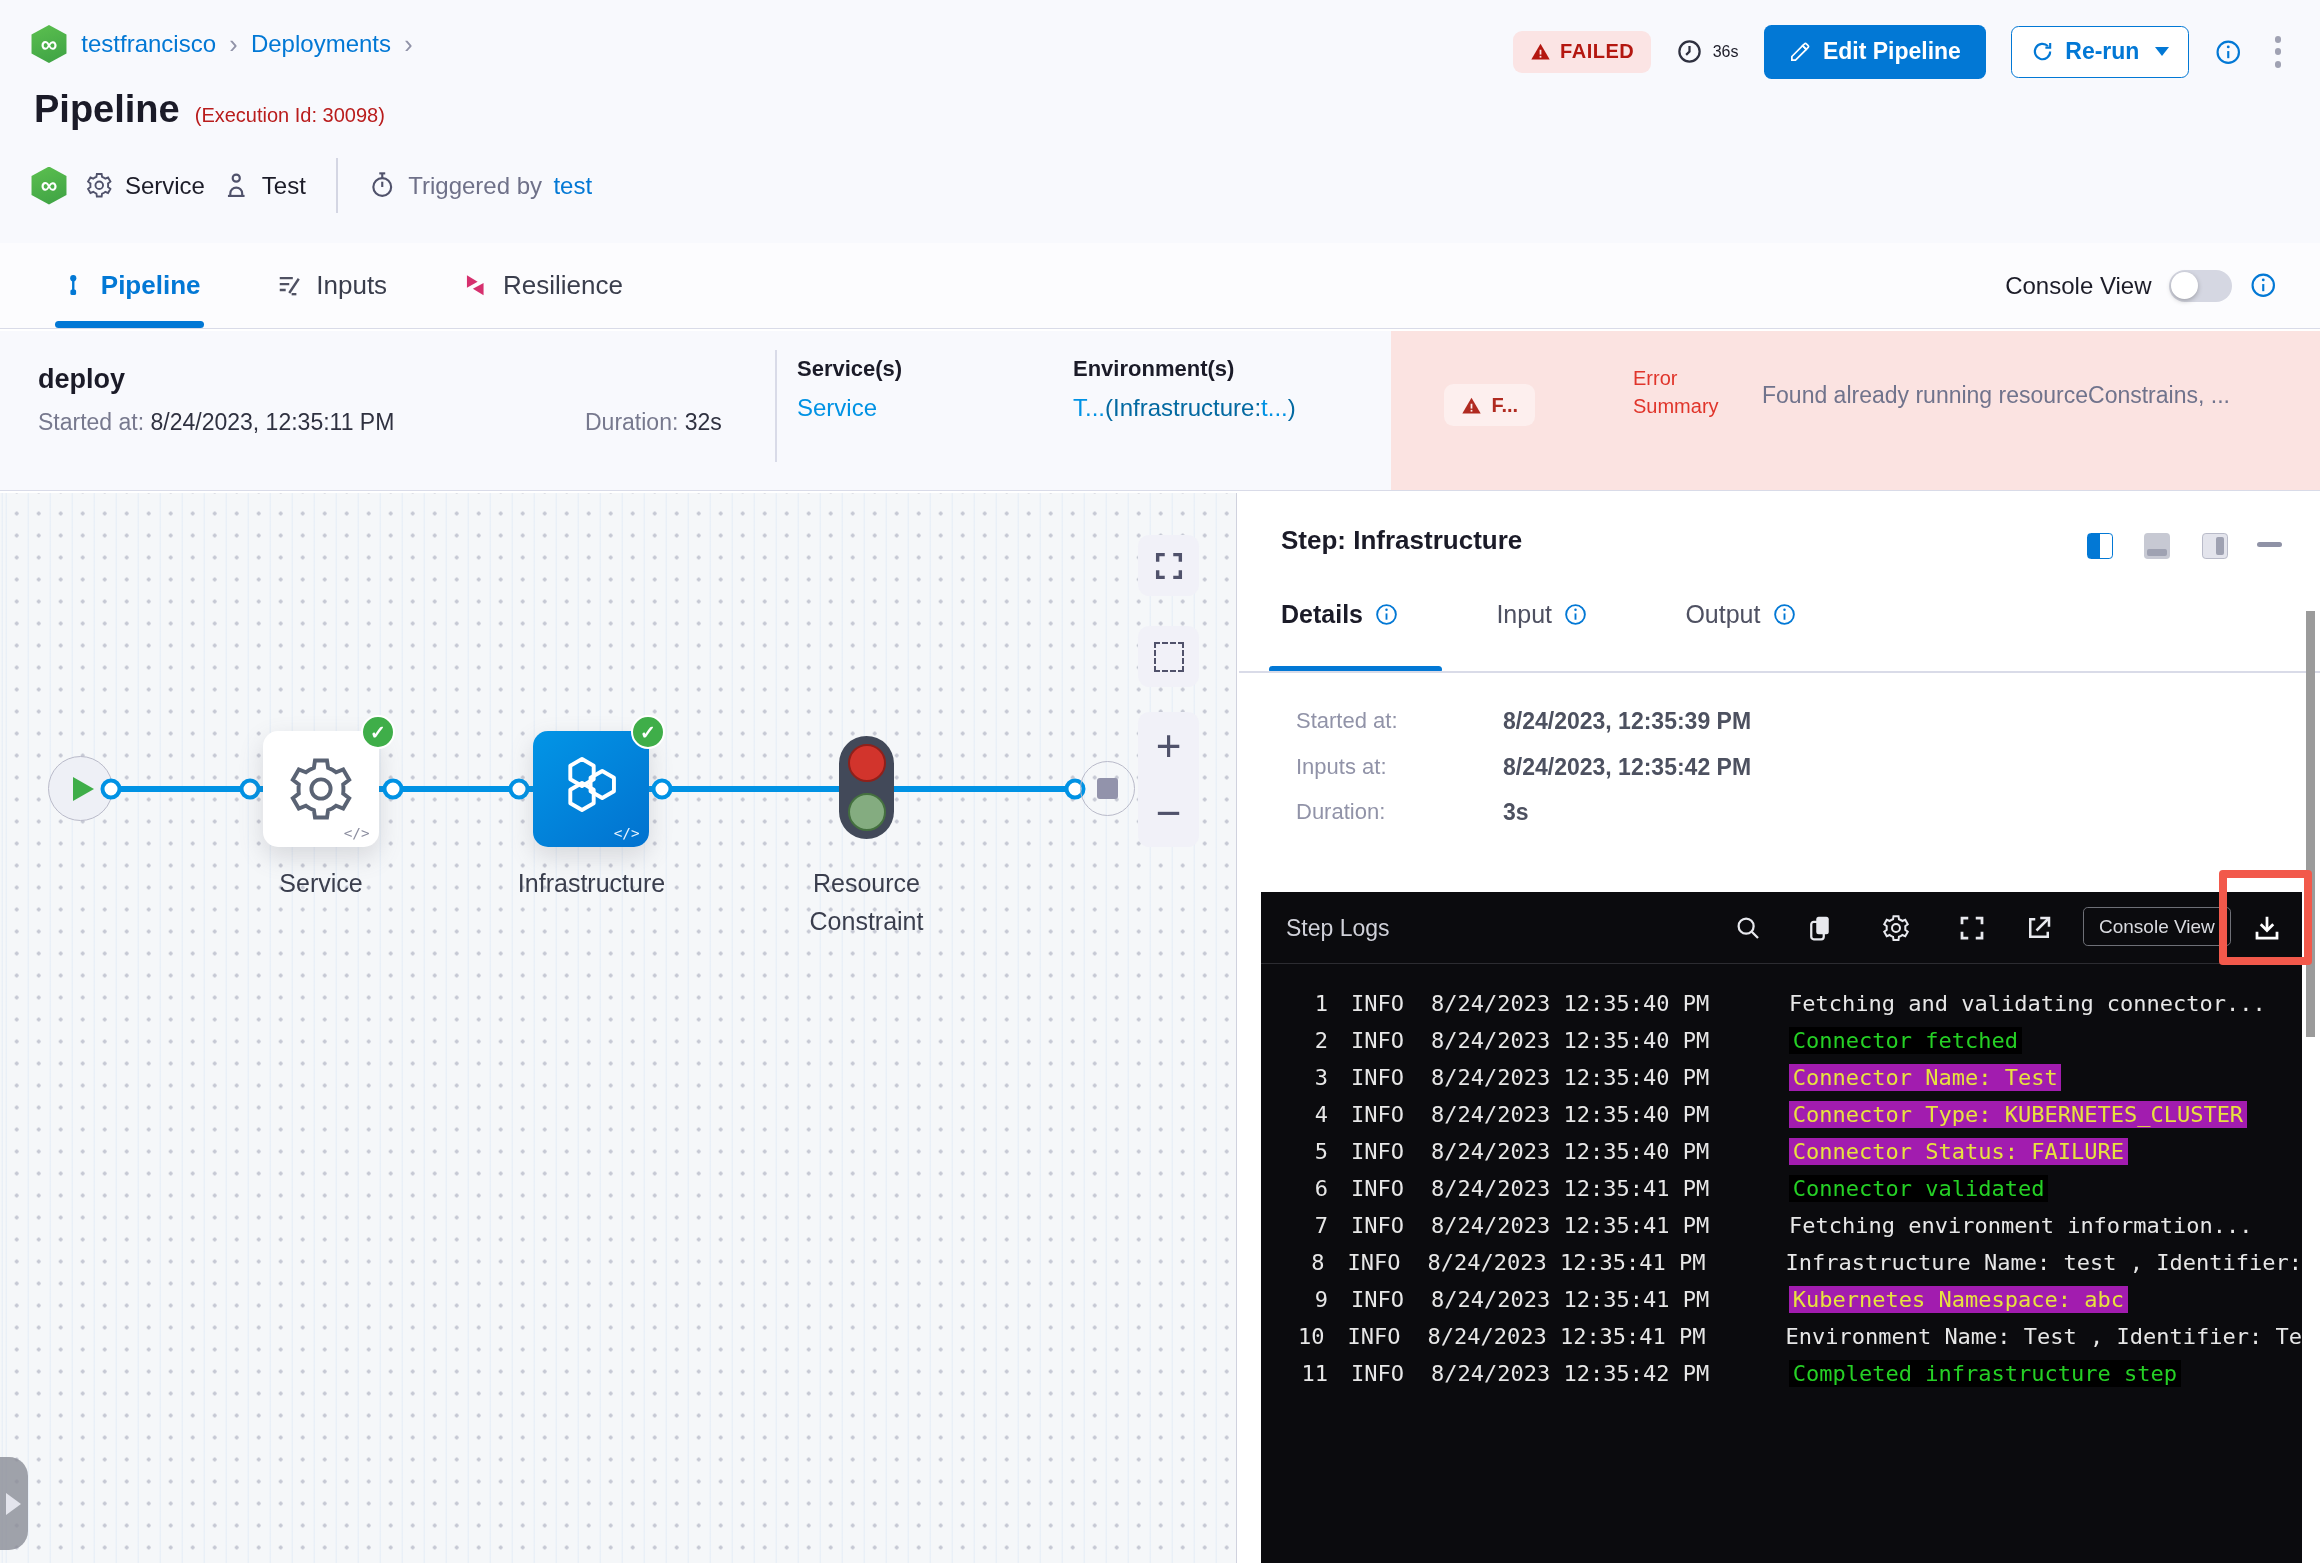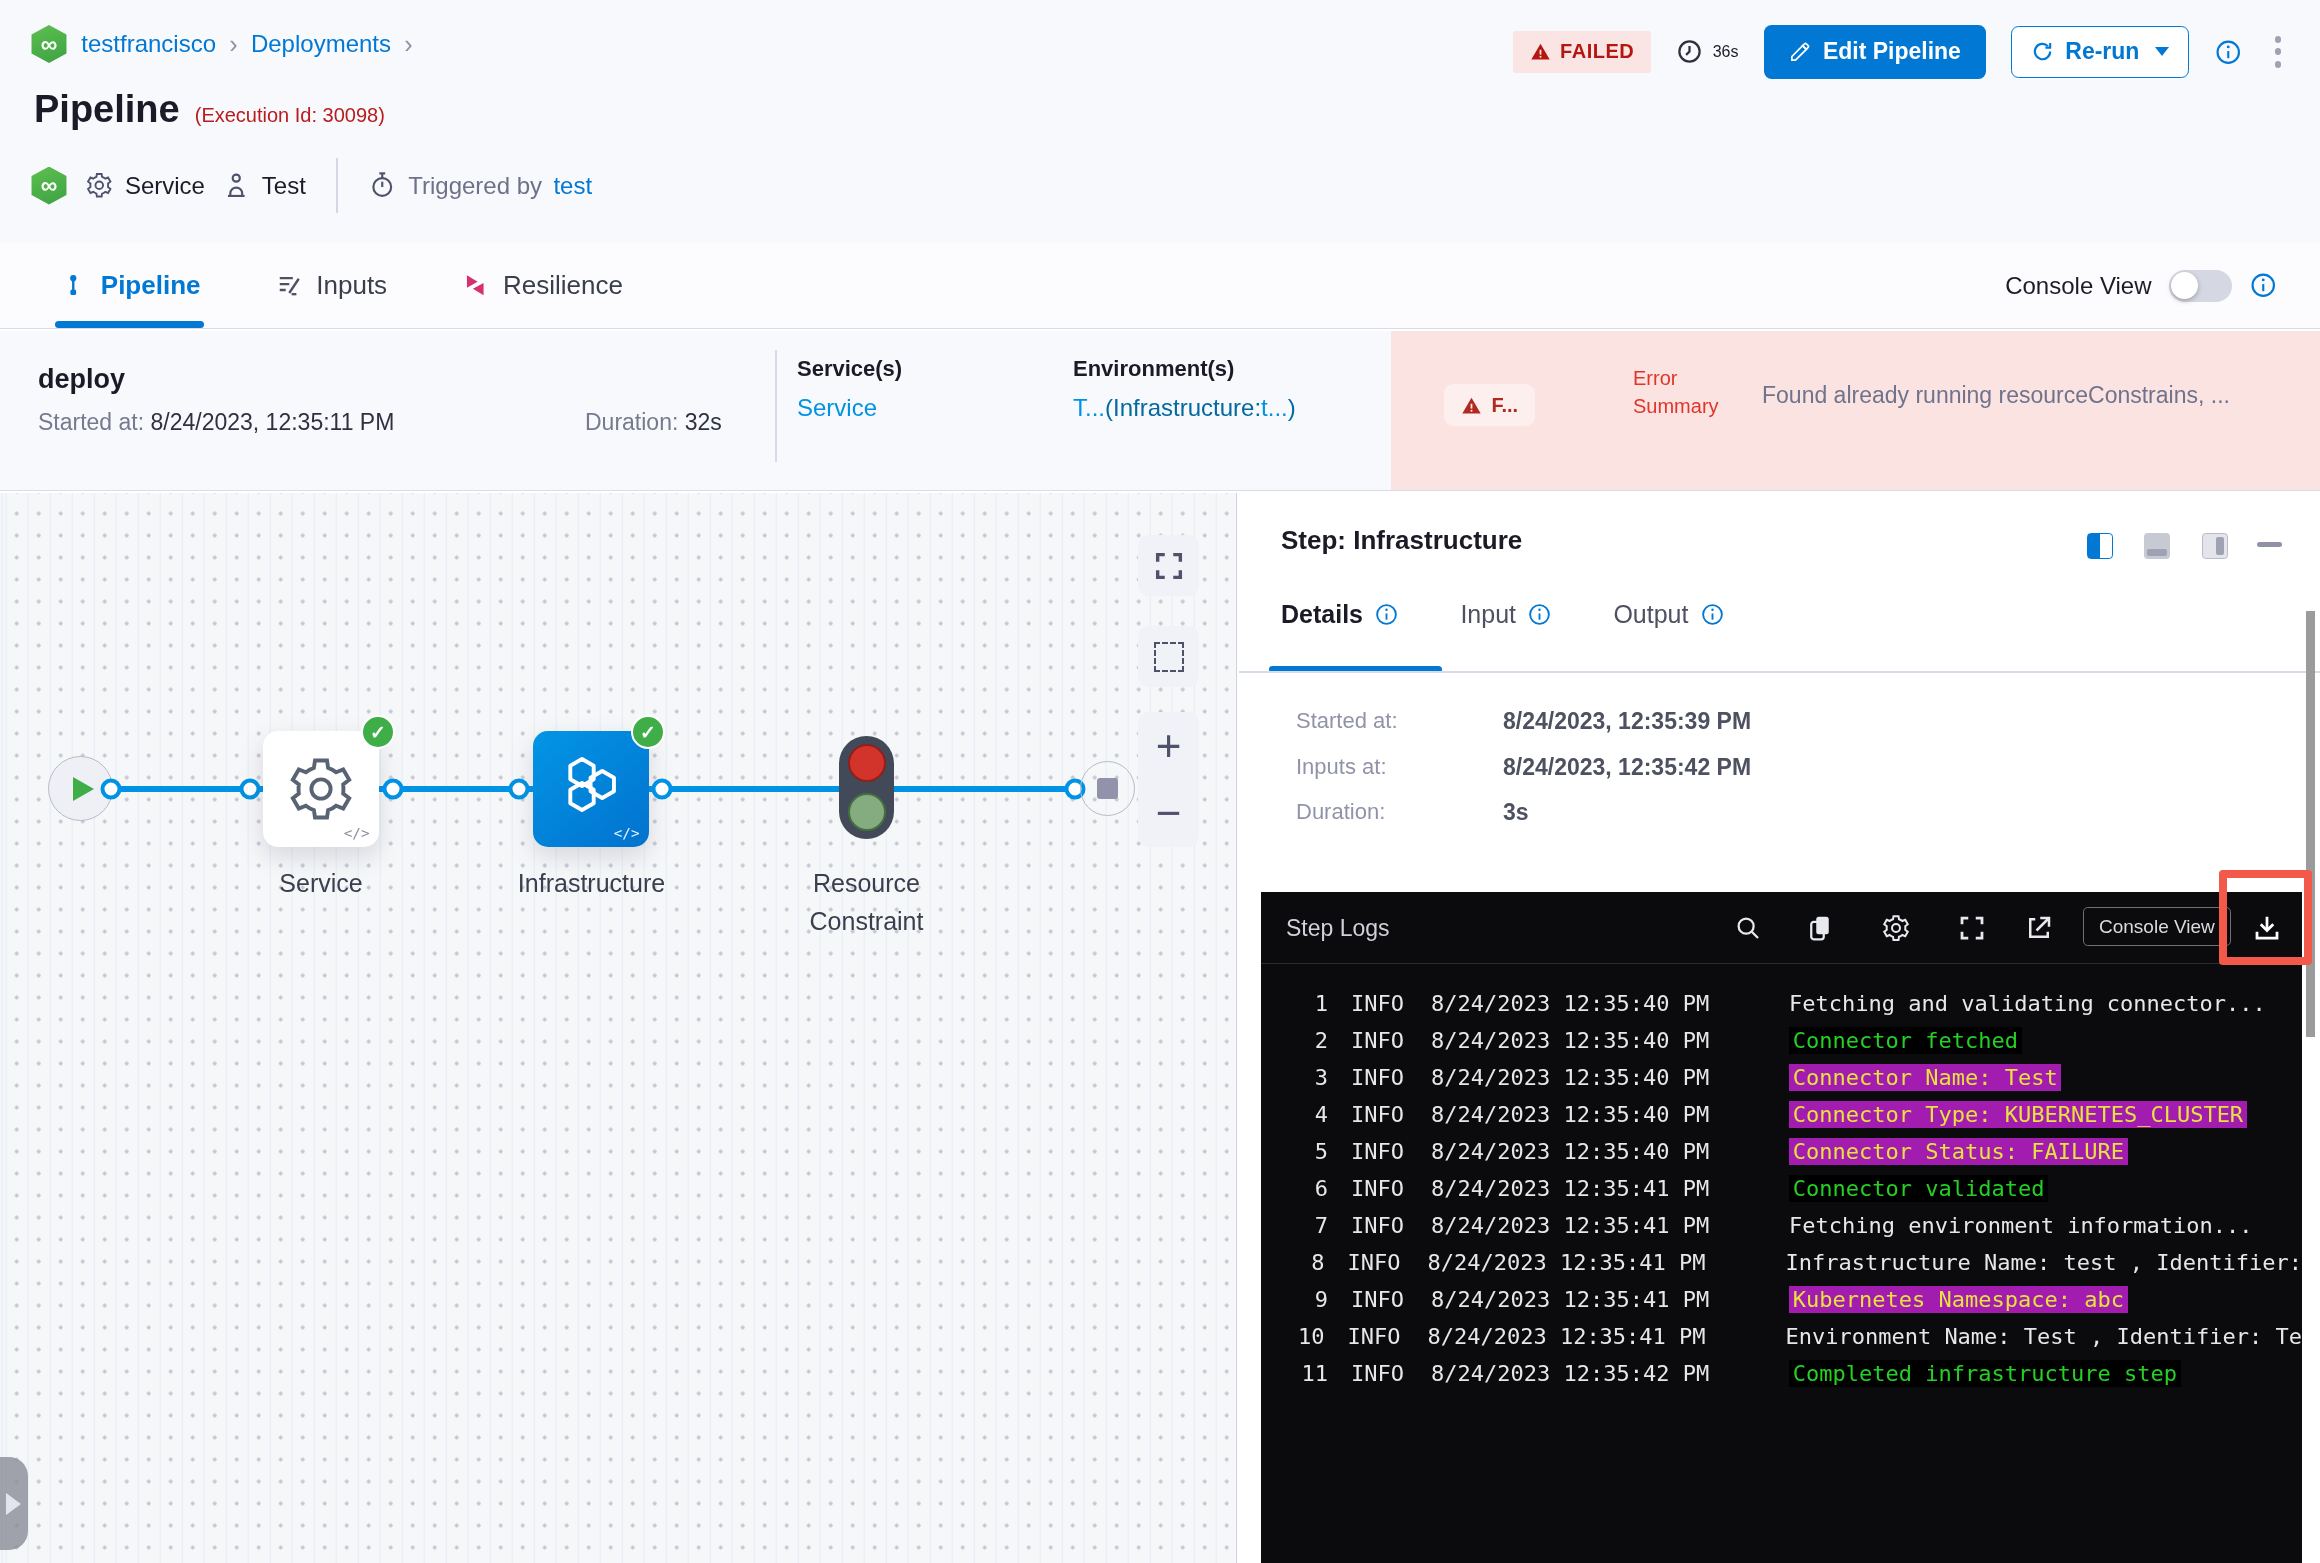--- a/index.html
+++ b/index.html
@@ -22,21 +22,21 @@
   .exec-id { font-size:20px; color:#b91c1c; }
   .meta-row { position:absolute; left:30px; top:158px; display:flex; align-items:center; gap:17px; }
   .meta-item { display:flex; align-items:center; gap:11.4px; font-size:24px; color:#1c1c28; }
   .meta-ic { width:28.5px; height:28.5px; color:#50526b; }
   .meta-div { width:1.9px; height:55px; background:#d4d6e3; margin:0 13.3px; }
   .muted { color:#6f7189; }
   .blue-link { color:#0278d5; cursor:pointer; }
 
   .actions { position:absolute; top:25px; right:32px; display:flex; align-items:center; gap:25px; }
   .failed-badge { display:flex; align-items:center; gap:9.5px; background:#fbe4e4;
-    border-radius:3px; padding:9.5px 17px; color:#b41710; font-weight:bold;
+    border-radius:9px; padding:9.5px 17px; color:#b41710; font-weight:bold;
     font-size:20px; letter-spacing:0.5px; }
   .failed-badge svg { width:21px; height:21px; }
   .elapsed { display:flex; align-items:center; gap:9.5px; font-size:16px; color:#1c1c28; }
   .elapsed svg { width:27px; height:27px; color:#2f3140; }
   .btn-primary { display:flex; align-items:center; gap:11.4px; background:#0278d5; color:#fff;
     border:none; border-radius:7.6px; padding:13.3px 25px; font-size:23px; font-weight:bold; cursor:pointer;
     font-family:inherit; }
   .btn-primary svg { width:23px; height:23px; }
   .btn-outline { display:flex; align-items:center; gap:11.4px; background:#fff; color:#0278d5;
     border:1.9px solid #0278d5; border-radius:7.6px; padding:11.4px 19px; font-size:23px; font-weight:bold;
@@ -142,21 +142,21 @@
   .panel { position:absolute; top:493px; left:1239px; right:0; bottom:0; background:#fff; }
   .step-title { position:absolute; left:42px; top:32px; font-size:26px; font-weight:bold; color:#1b1b28; }
   .layout-ic { position:absolute; top:40px; width:26px; height:26px; border-radius:3.8px; cursor:pointer; }
   .li1 { left:848px; border:1.9px solid #0278d5; background:linear-gradient(90deg,#0278d5 0 50%,#ffffff 50%); }
   .li2 { left:905px; background:#c7c9d3; } 
   .li2::after { content:""; position:absolute; left:2.9px; right:2.9px; bottom:2.9px; height:7.6px; background:#9fa2b2; border-radius:1.9px; }
   .li3 { left:963px; background:#e3e4ec; border:1.9px solid #b9bbc9; }
   .li3::after { content:""; position:absolute; right:2.9px; top:2.9px; bottom:2.9px; width:8.6px; background:#9fa2b2; border-radius:1.9px; }
   .min-dash { position:absolute; left:1018px; top:49px; width:25px; height:4.8px; background:#8f92a6;
     border-radius:2.9px; cursor:pointer; }
-  .panel-tabs { position:absolute; left:42px; top:107px; display:flex; gap:61px; align-items:center; }
+  .panel-tabs { position:absolute; left:42px; top:107px; display:flex; gap:97px; align-items:center; }
   .ptab { display:flex; align-items:center; gap:11.4px; font-size:25px; color:#4f5162; cursor:pointer; }
   .ptab.active { font-weight:bold; color:#1b1b28; }
   .ptab svg { width:25px; height:25px; color:#0278d5; }
   .ptab-underline { position:absolute; left:30px; top:173px; width:173px; height:6.7px; background:#0278d5; border-radius:3.8px; }
   .panel-divider { position:absolute; left:0; right:0; top:178px; height:1.9px; background:#d9dbe8; }
   .detail-row { position:absolute; left:57px; font-size:22px; color:#9193a8; }
   .detail-row b { position:absolute; left:207px; font-size:23px; font-weight:600; color:#4d5160; white-space:nowrap; }
   .dr0{top:215px} .dr1{top:261px} .dr2{top:306px}
 
   

